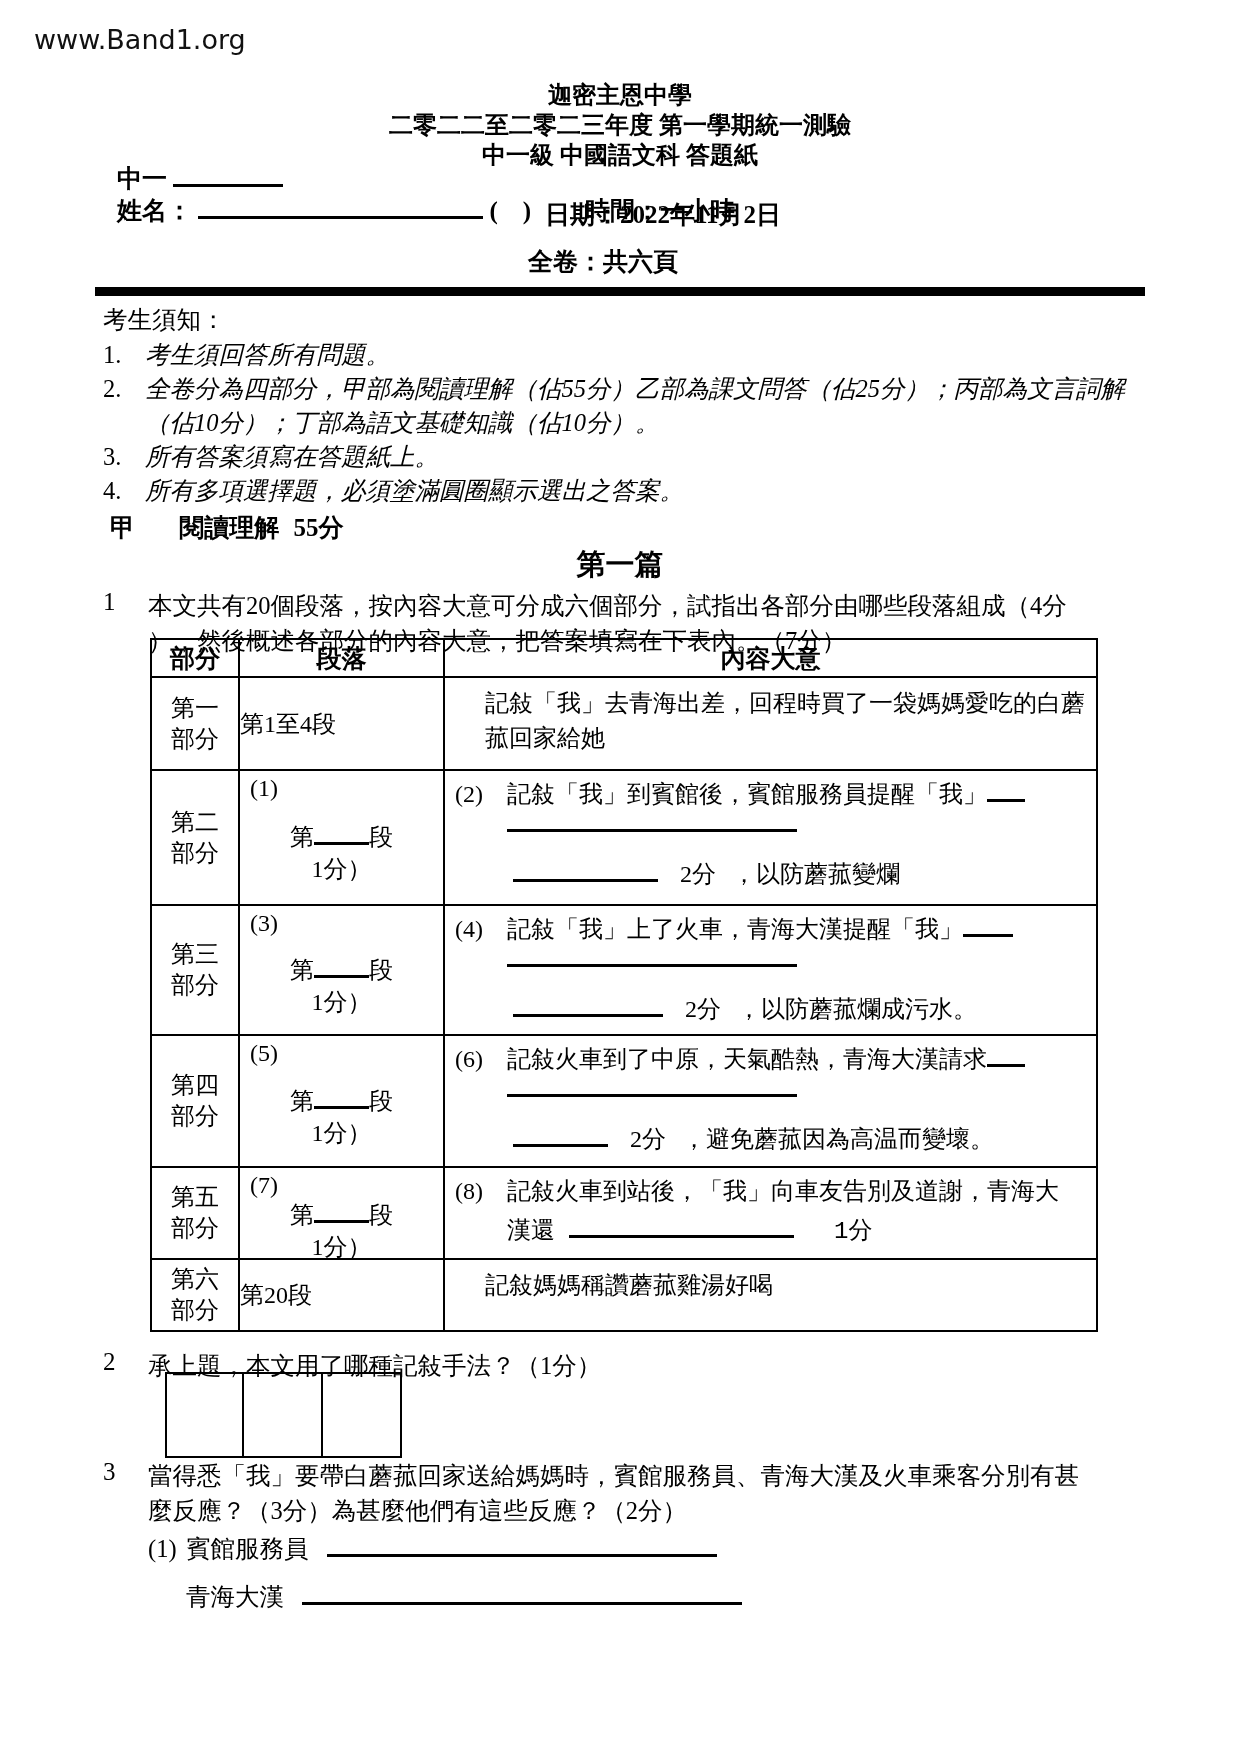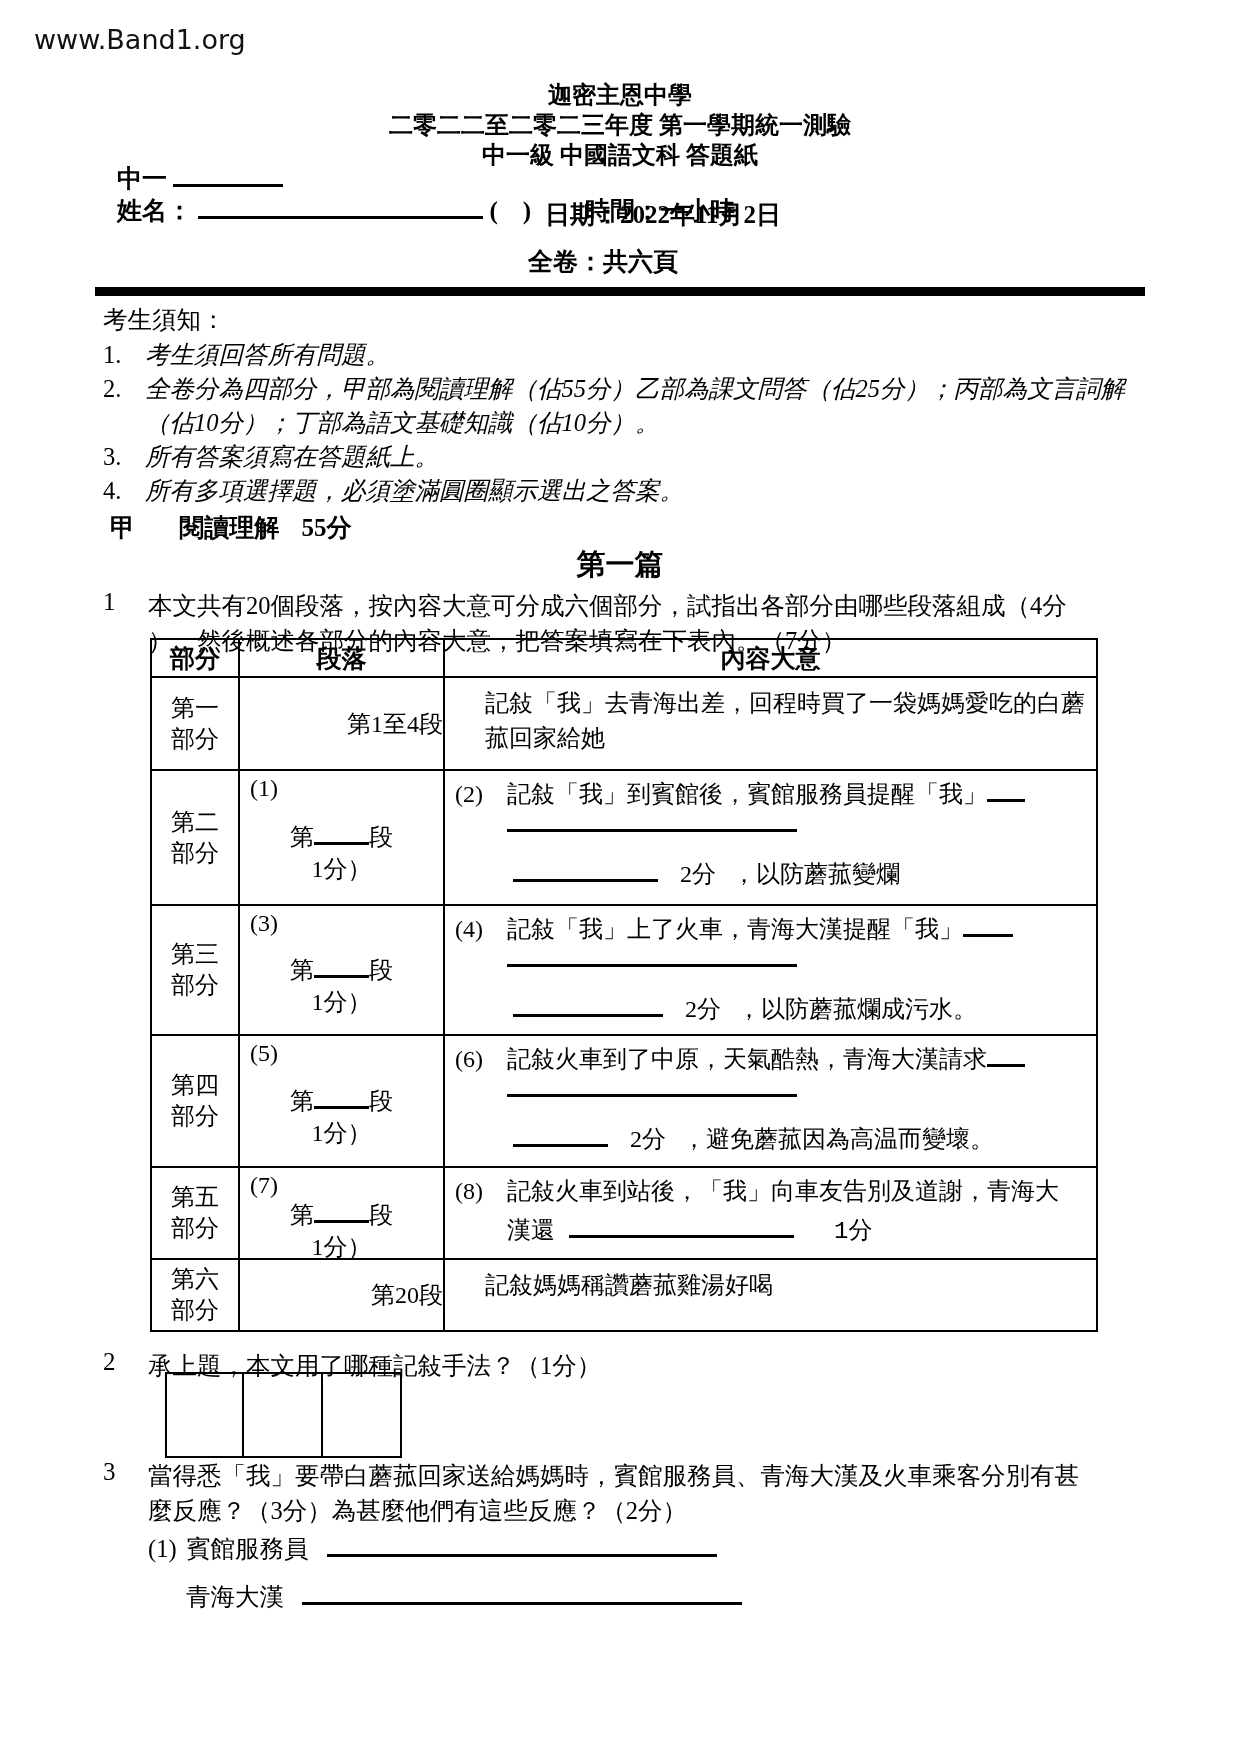--- a/index.html
+++ b/index.html
@@ -34,36 +34,36 @@
   .w110{width:110px} .w145{width:145px} .w150{width:150px} .w225{width:225px}
   .w285{width:285px} .w290{width:290px} .w390{width:390px} .w440{width:440px}
   .divider { position:absolute; top:287px; left:95px; width:1050px; height:9px; background:#000; }
   .notice { position:absolute; top:303px; left:103px; width:1040px; font-size:24.5px; line-height:34px; }
   .notice-title { margin-bottom:1px; }
   .notice-item { display:flex; }
   .n-num { width:42px; flex:none; }
   .n-text { flex:1;font-style:italic; }
   .section-a { position:absolute; top:511px; left:110px; font-size:25px; font-weight:bold; }
   .section-a .s-label { margin-right:38px; }
-  .section-a .s-title { margin-right:16px; }
+  .section-a .s-title { margin-right:8px; }
   .passage-title { position:absolute; top:545px; left:0; width:100%; text-align:center; font-size:29px; font-weight:bold; }
   .question { position:absolute; left:103px; width:1050px; }
   .q1 { top:588px; }
   .q2 { top:1348px; }
   .q3 { top:1458px; }
   .q-row { display:flex; }
   .q-num { width:45px; flex:none; font-size:25px; }
   .q-text { font-size:24.5px; line-height:35px; }
 
   .exam-table { position:absolute; top:638px; left:150px; border-collapse:collapse; table-layout:fixed; width:946px; }
   .exam-table th, .exam-table td { border:2px solid #000; font-size:24px; }
   .exam-table th { height:38px; text-align:center; vertical-align:middle; font-size:25px; font-weight:bold; }
   .col-part{width:88px} .col-para{width:205px} .col-content{width:653px}
   .part-cell { text-align:center; vertical-align:middle; padding:4px 13px; line-height:31px; }
-  .para-cell { vertical-align:middle; text-align:right;border-radius:12px; }
+  .para-cell { vertical-align:middle; text-align:left;border-radius:12px; }
   td.vtop { vertical-align:top; }
   .cell-inner { width:100%; }
   .r1 .cell-inner{height:91px} .r2 .cell-inner{height:133px} .r3 .cell-inner{height:128px}
   .r4 .cell-inner{height:130px} .r5 .cell-inner{height:90px} .r6 .cell-inner{height:68px}
   .para-inner { display:flex; flex-direction:column; align-items:center; }
   .pnum { align-self:flex-start; padding:4px 0 0 10px; }
   .pmid { margin-top:auto; }
   .pbot { margin-bottom:auto; }
   .content-inner { display:flex; flex-direction:column; }
   .content-simple { padding:8px 2px 0 40px; line-height:35px; }

